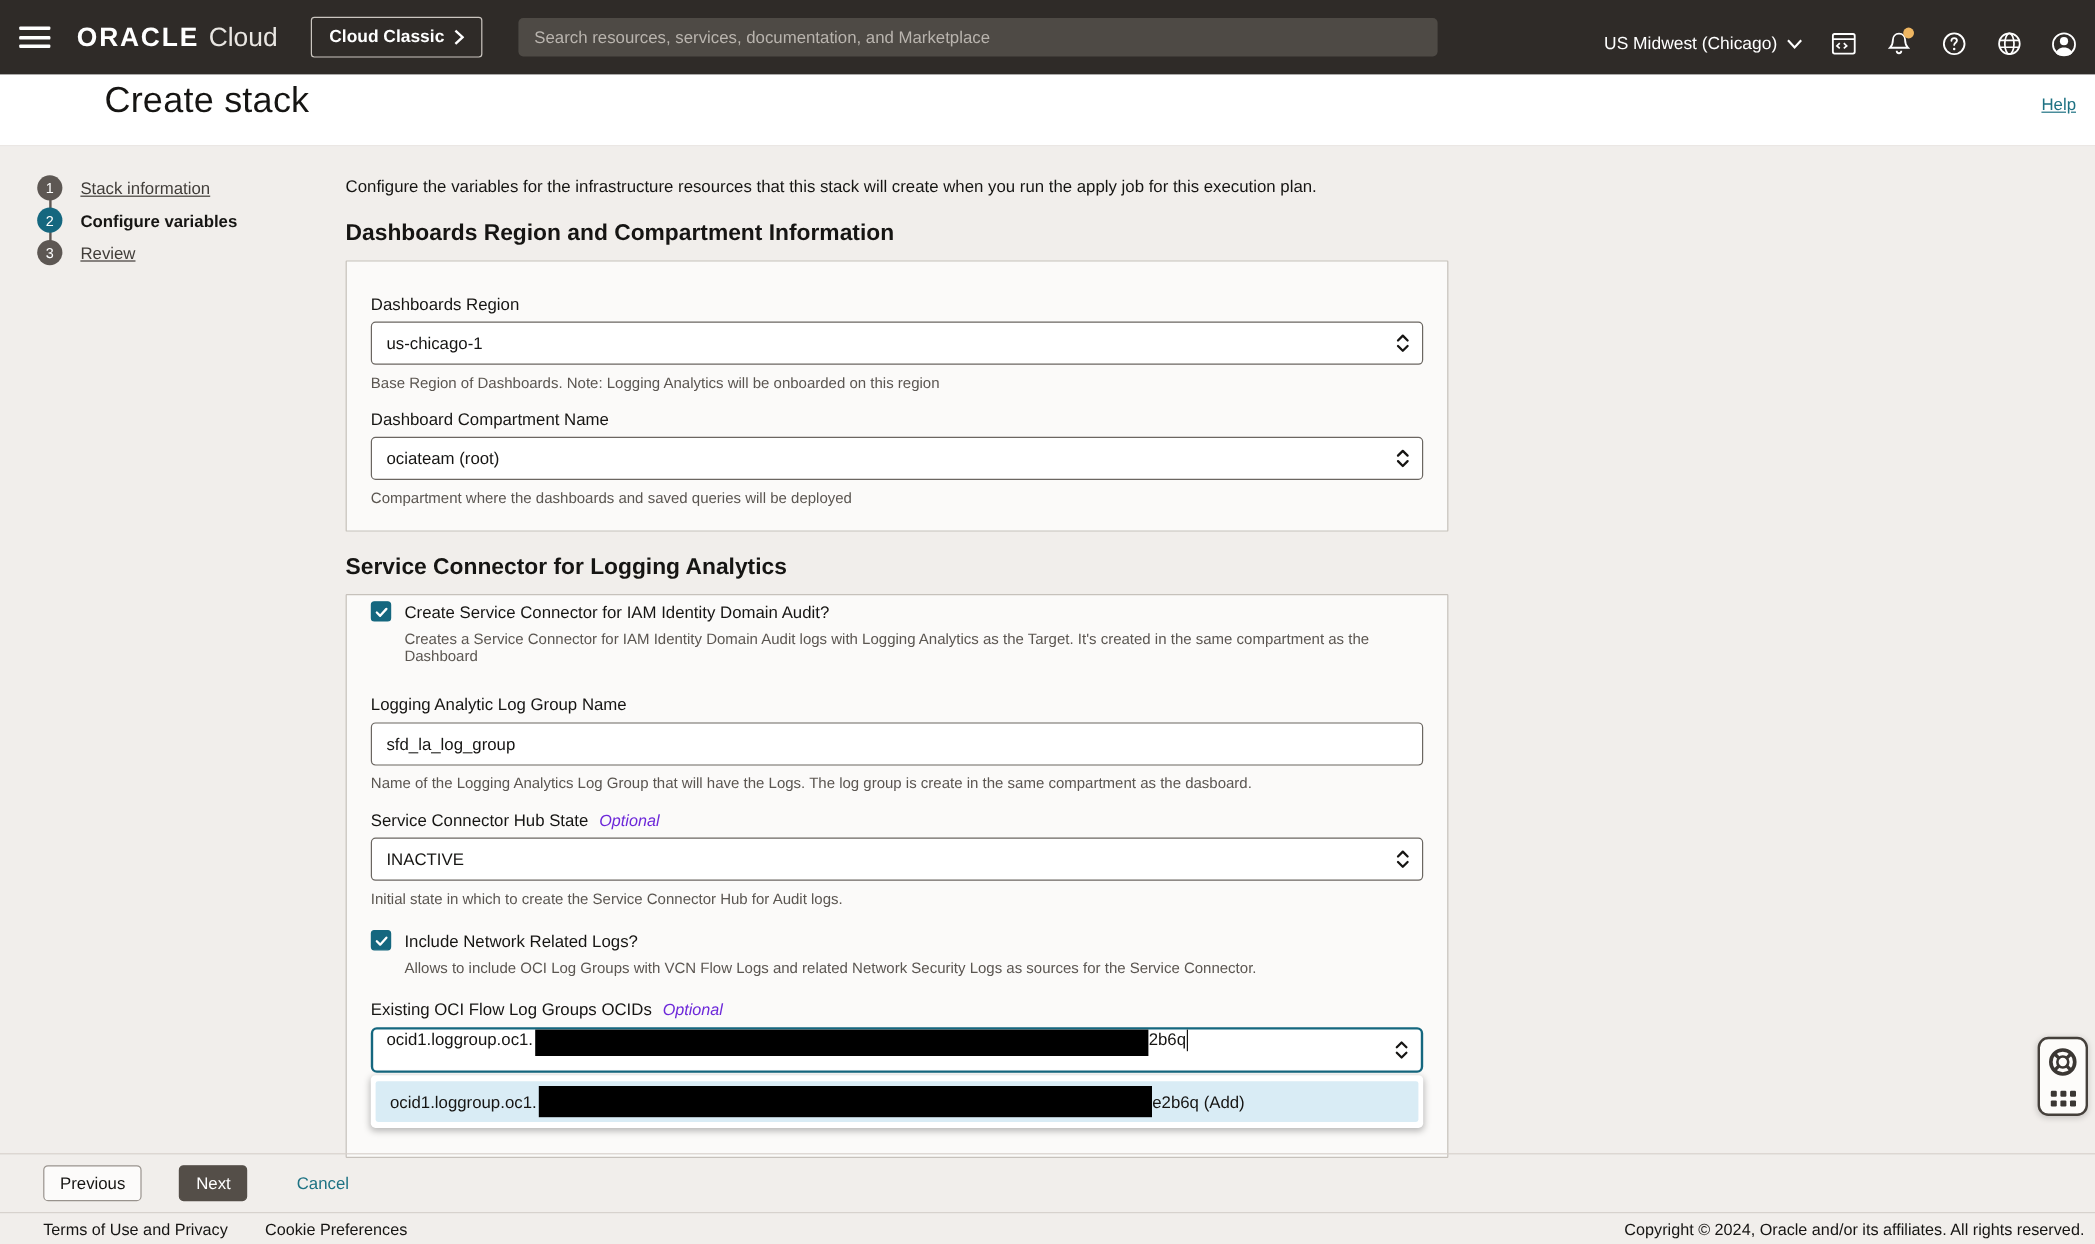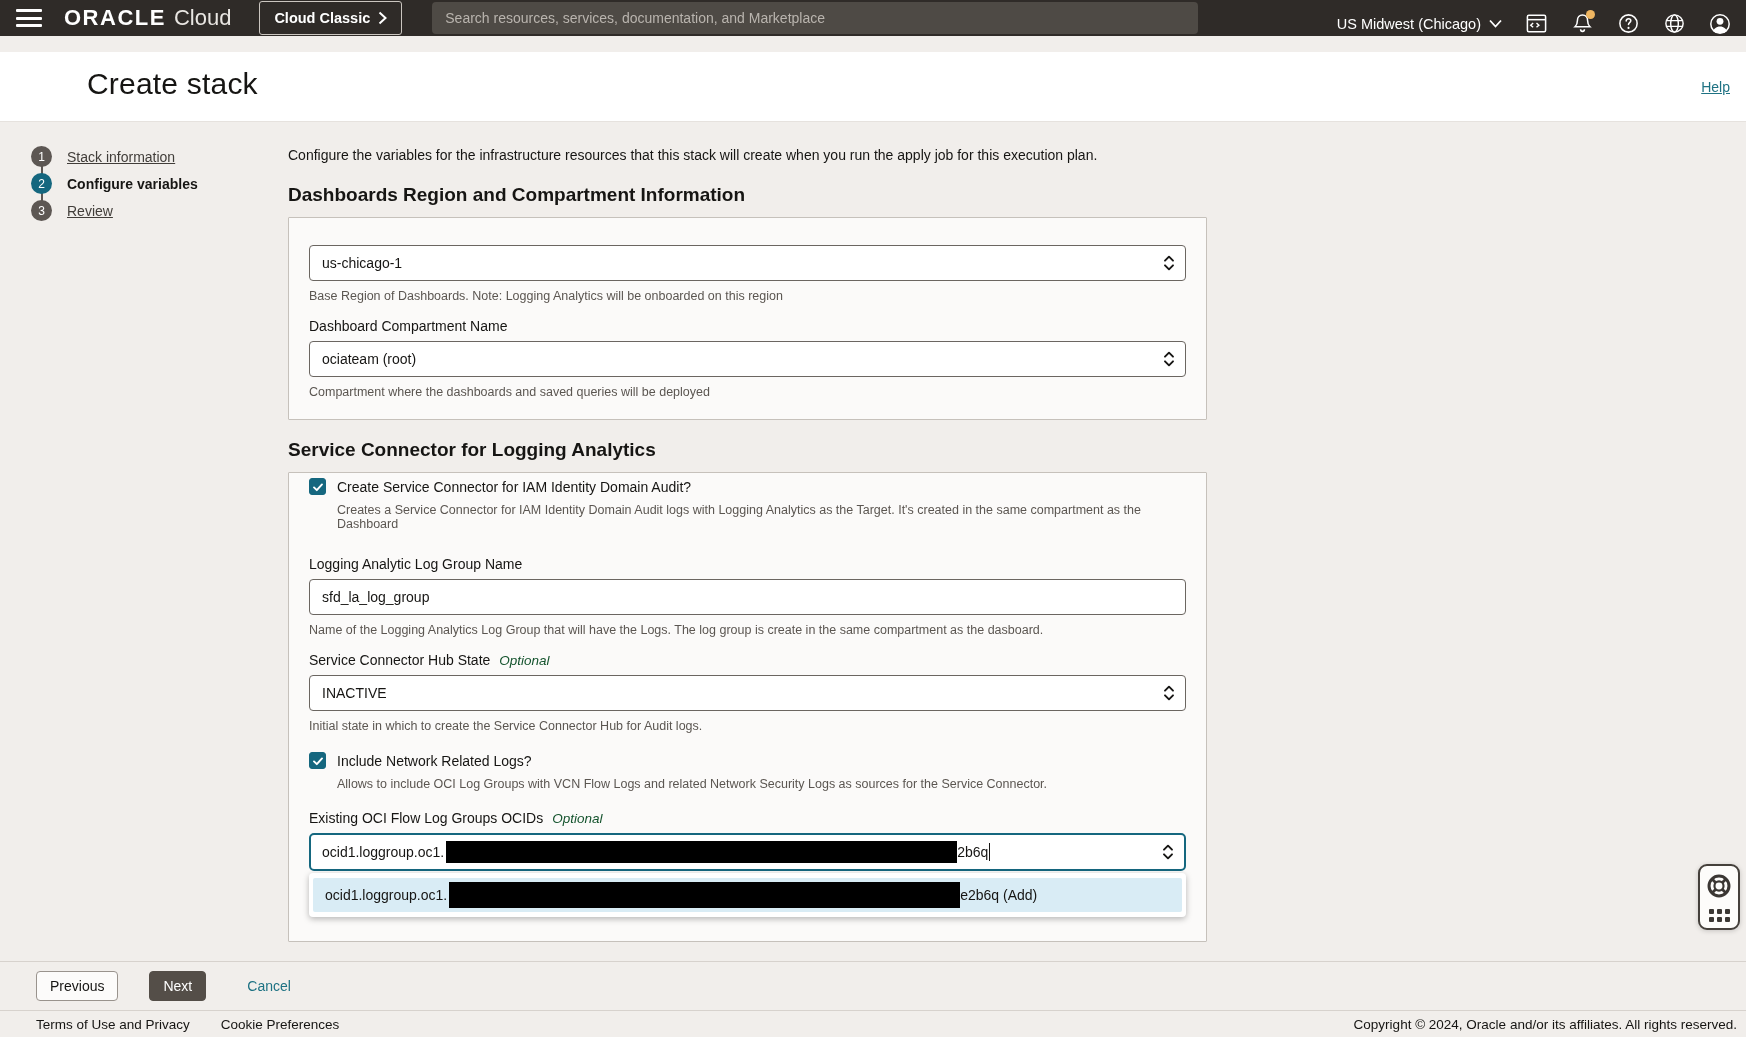--- a/index.html
+++ b/index.html
@@ -7,21 +7,21 @@
   body {
     position: relative;
     font-family: "Liberation Sans", "DejaVu Sans", sans-serif;
     background: #f1eeeb;
     color: #161513;
     overflow: hidden;
   }
 
   
   .topbar {
-    position: absolute; top:0; left:0; right:0; height:36px;
+    position: absolute; top:0; left:0; right:0; height:62px;
     background:#2f2b28; display:flex; align-items:center; color:#fff;
     z-index: 40;
   }
   .hamburger { margin-left:16px; width:26px; height:18px; display:flex; flex-direction:column; justify-content:space-between; cursor:pointer; }
   .hamburger span { display:block; height:3px; background:#fff; border-radius:1px; }
   .brand { margin-left:22px; display:flex; align-items:baseline; gap:8px; white-space:nowrap; }
   .brand .oracle { font-size:22px; font-weight:700; letter-spacing:1.5px; color:#fff; }
   .brand .cloud  { font-size:22px; font-weight:300; color:#e9e6e2; }
   .cloud-classic {
     margin-left:28px; height:34px; padding:0 14px; display:flex; align-items:center; gap:8px;
@@ -67,42 +67,42 @@
   .section-heading { font-size:19px; font-weight:700; margin-top:20px; line-height:22px; }
   .section-heading.second { margin-top:19px; }
   .panel {
     margin-top:11px; background:#fbfaf9; border:1px solid #c6c1bb; border-radius:1px;
     padding:27px 20px 20px 20px; position:relative;
   }
   .panel.second { padding-top:5px; padding-bottom:70px; }
   .field { margin-top:0; }
   .field + .field { margin-top:15px; }
   .field-label { font-size:14px; line-height:17px; margin-bottom:6px; display:flex; align-items:baseline; gap:9px; }
-  .optional { font-size:13.5px; font-style:italic; color:#14532d; }
+  .optional { font-size:13.5px; font-style:italic; color:#6d28d9; }
   .select, .text-input {
     height:36px; background:#fff; border:1px solid #6b6661; border-radius:4px;
     display:flex; align-items:center; padding:0 36px 0 12px; font-size:14px; position:relative; cursor:pointer;
   }
   .chevrons { position:absolute; right:10px; top:50%; transform:translateY(-50%); display:flex; }
   .field-help { font-size:12.5px; line-height:14px; color:#5b5651; margin-top:8px; }
 
   .check-row { display:flex; align-items:center; gap:11px; font-size:14px; cursor:pointer; }
   .check-row + * { }
   .checkbox {
     width:17px; height:17px; background:#15677f; border:1px solid #15677f; border-radius:3px;
     display:flex; align-items:center; justify-content:center; flex:0 0 auto;
   }
   .check-desc { margin:8px 0 0 28px; font-size:12.5px; line-height:14px; color:#5b5651; }
   .mt-lg { margin-top:25px; }
   .mt-md { margin-top:19px; }
 
   
   .combo {
     height:38px; background:#fff; border:2px solid #15677f; border-radius:5px;
-    display:flex; align-items:center; padding:0 36px 0 11px; font-size:14px; position:relative;
+    display:flex; padding:0 36px 0 11px; font-size:14px; position:relative;
   }
   .redact { display:inline-block; width:511px; height:22px; background:#000; margin-left:2px; flex:0 0 auto; }
   .caret { display:inline-block; width:1px; height:18px; background:#161513; margin-left:1px; }
   .dropdown {
     position:absolute; top:calc(100% + 4px); left:-2px; right:-2px; background:#fff;
     border-radius:4px; box-shadow:0 2px 6px rgba(0,0,0,.28); padding:5px 4px; z-index:20;
   }
   .dropdown-item {
     height:34px; background:#d9ecf5; border-radius:2px; display:flex; align-items:center;
     padding:0 12px; font-size:14px; cursor:pointer;
@@ -231,20 +231,23 @@
     <span class="step-label">Review</span>
   </div>
 </div>
 
 <div class="main">
   <p class="intro">Configure the variables for the infrastructure resources that this stack will create when you run the apply job for this execution plan.</p>
 
   <h2 class="section-heading">Dashboards Region and Compartment Information</h2>
   <div class="panel">
     <div class="field">
+      <div class="field-label">
+          <span>Dashboards Region</span>
+        </div>
       <div class="select">
         <span>us-chicago-1</span>
         <span class="chevrons">
           <svg width="12" height="17" viewBox="0 0 12 17" fill="none" stroke="#161513" stroke-width="1.9" stroke-linecap="round" stroke-linejoin="round">
               <path d="M2 6.2 L6 2.2 L10 6.2"></path>
               <path d="M2 10.8 L6 14.8 L10 10.8"></path>
             </svg>
         </span>
       </div>
       <div class="field-help">Base Region of Dashboards. Note: Logging Analytics will be onboarded on this region</div>

